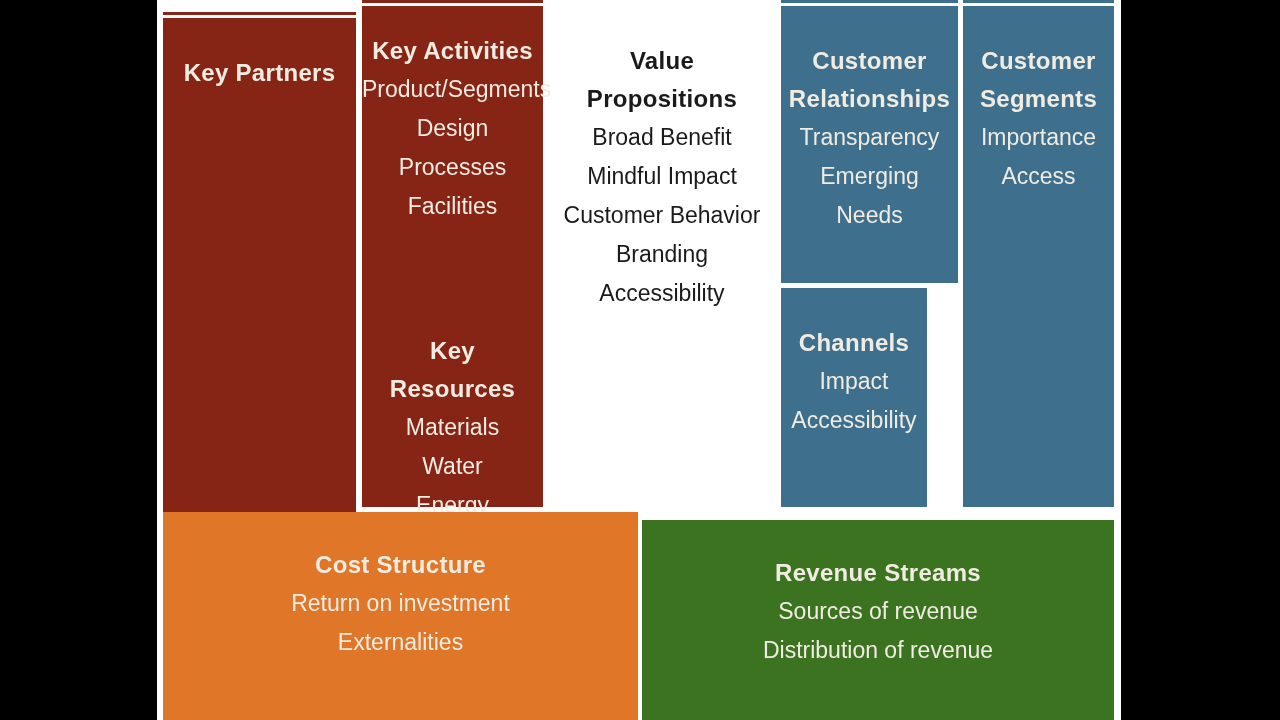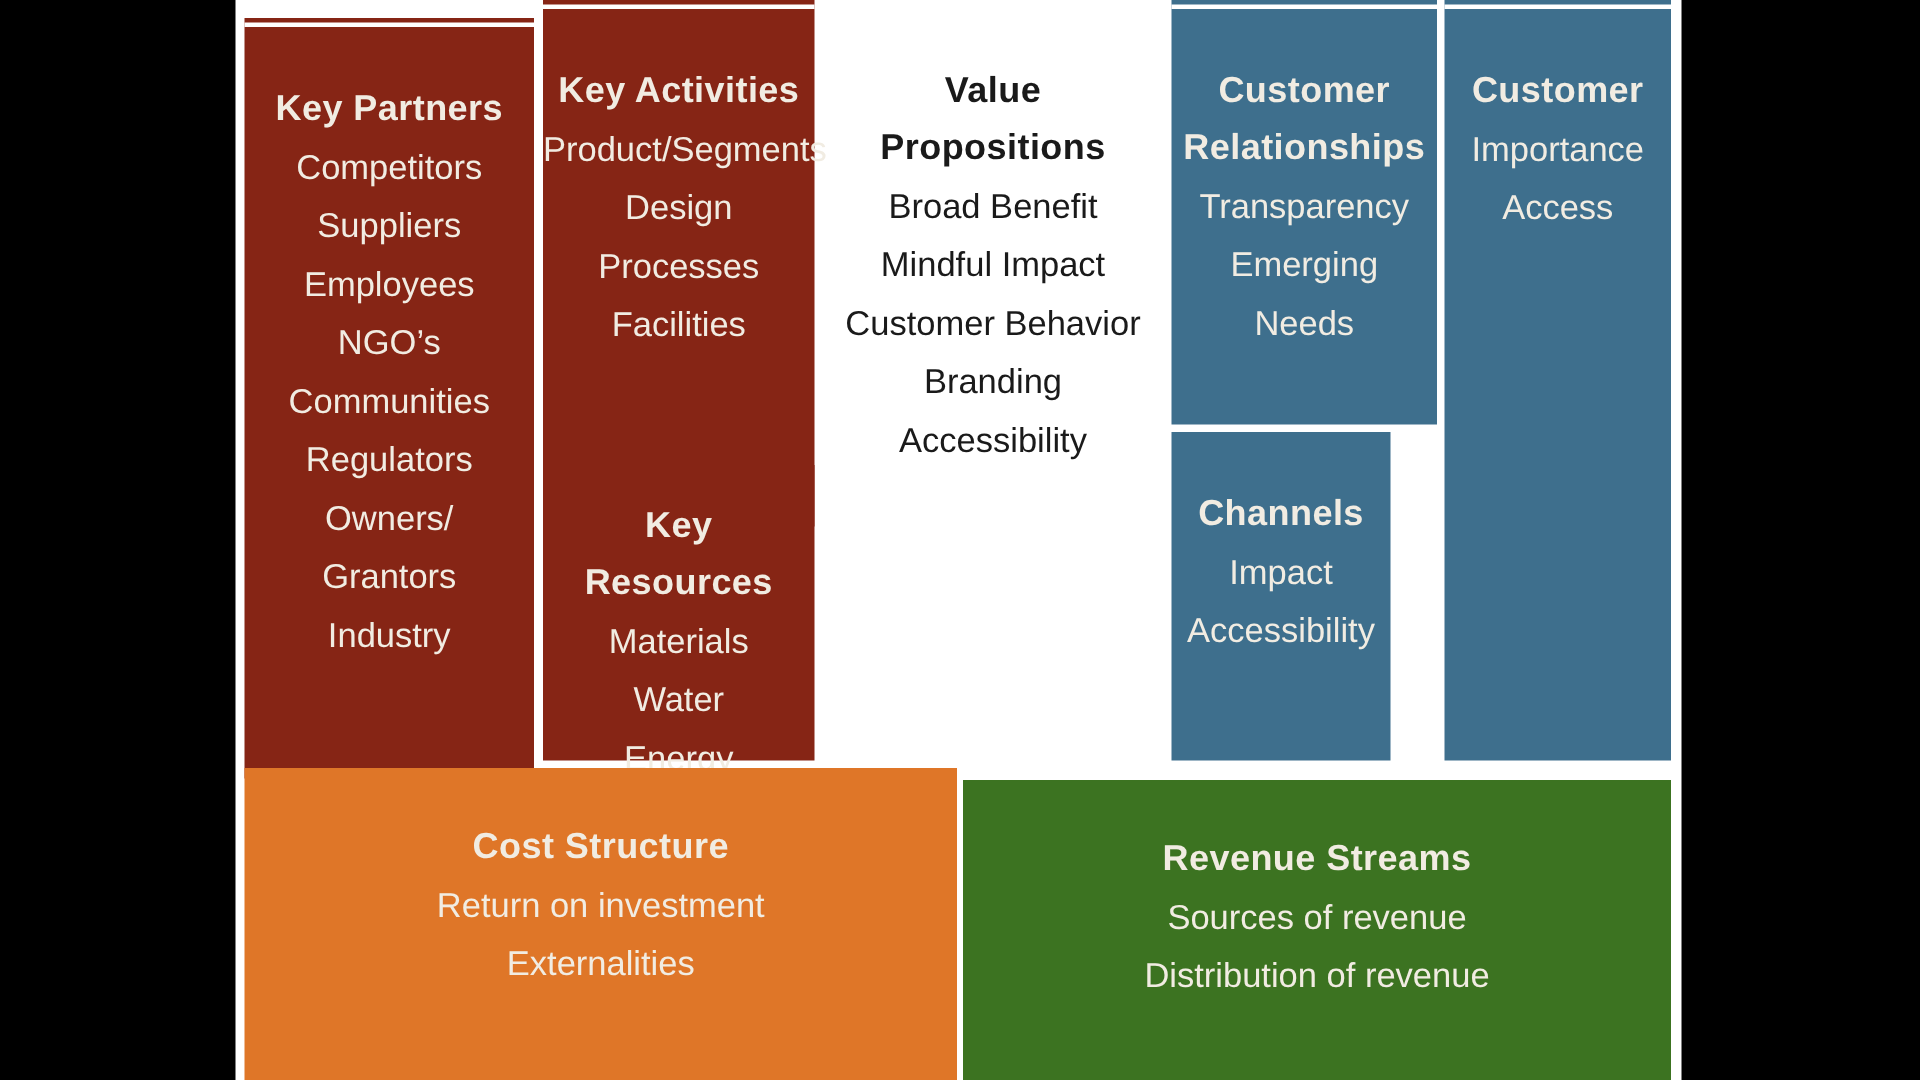--- a/index.html
+++ b/index.html
@@ -43,49 +43,38 @@
     letter-spacing: 0.3px;
   }
   .line {
     font-size: 23px;
     line-height: 39px;
     font-weight: normal;
   }
 
   
   .b-key-partners   { left: 6px;   top: 0;     width: 193px; height: 507px; padding-top: 42px; margin-top: 12px; }
-  .b-key-activities { left: 205px; top: 0;     width: 181px; height: 351px; padding-top: 42px; }
+  .b-key-activities { left: 205px; top: 0;     width: 181px; height: 351px; padding-top: 32px; }
   .b-key-resources  { left: 205px; top: 310px; width: 181px; height: 197px; padding-top: 22px; }
   .b-value-props    { left: 386px; top: 0;     width: 238px; height: 507px; padding-top: 42px; }
   .b-cust-rel       { left: 624px; top: 0;     width: 177px; height: 283px; padding-top: 42px; }
   .b-channels       { left: 624px; top: 288px; width: 146px; height: 219px; padding-top: 36px; }
   .b-cust-seg       { left: 806px; top: 0;     width: 151px; height: 507px; padding-top: 42px; }
   .b-cost           { left: 6px;   top: 512px; width: 475px; height: 224px; padding-top: 34px; }
   .b-revenue        { left: 485px; top: 520px; width: 472px; height: 200px; padding-top: 34px; }
 </style>
 </head>
 <body>
 
 <div class="stage">
   <div class="content">
 
     <div class="block maroon b-key-partners">
       <div class="top-line"></div>
       <div class="title">Key Partners</div>
-      <div>
-          <div class="line">Competitors</div>
-          <div class="line">Suppliers</div>
-          <div class="line">Employees</div>
-          <div class="line">NGO’s</div>
-          <div class="line">Communities</div>
-          <div class="line">Regulators</div>
-          <div class="line">Owners/</div>
-          <div class="line">Grantors</div>
-          <div class="line">Industry</div>
-        </div>
     </div>
 
     <div class="block maroon b-key-activities">
       <div class="top-line"></div>
       <div class="title">Key Activities</div>
       <div>
           <div class="line">Product/Segments</div>
           <div class="line">Design</div>
           <div class="line">Processes</div>
           <div class="line">Facilities</div>
@@ -136,20 +125,21 @@
       <div>
           <div class="line">Impact</div>
           <div class="line">Accessibility</div>
         </div>
     </div>
 
     <div class="block blue b-cust-seg">
       <div class="top-line"></div>
       <div>
           <div class="title-line">Customer</div>
+          <div class="title-line">Segments</div>
         </div>
       <div>
           <div class="line">Importance</div>
           <div class="line">Access</div>
         </div>
     </div>
 
     <div class="block orange b-cost">
       <div class="title">Cost Structure</div>
       <div>

